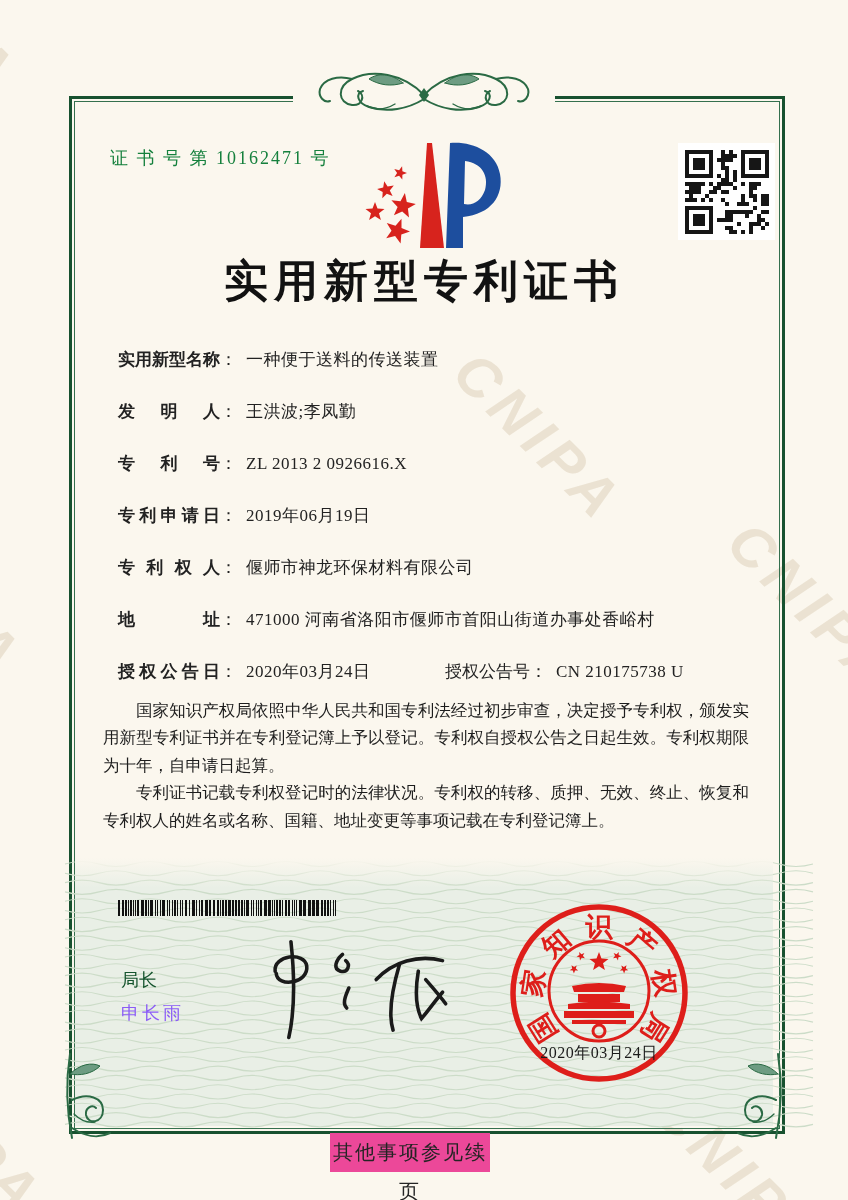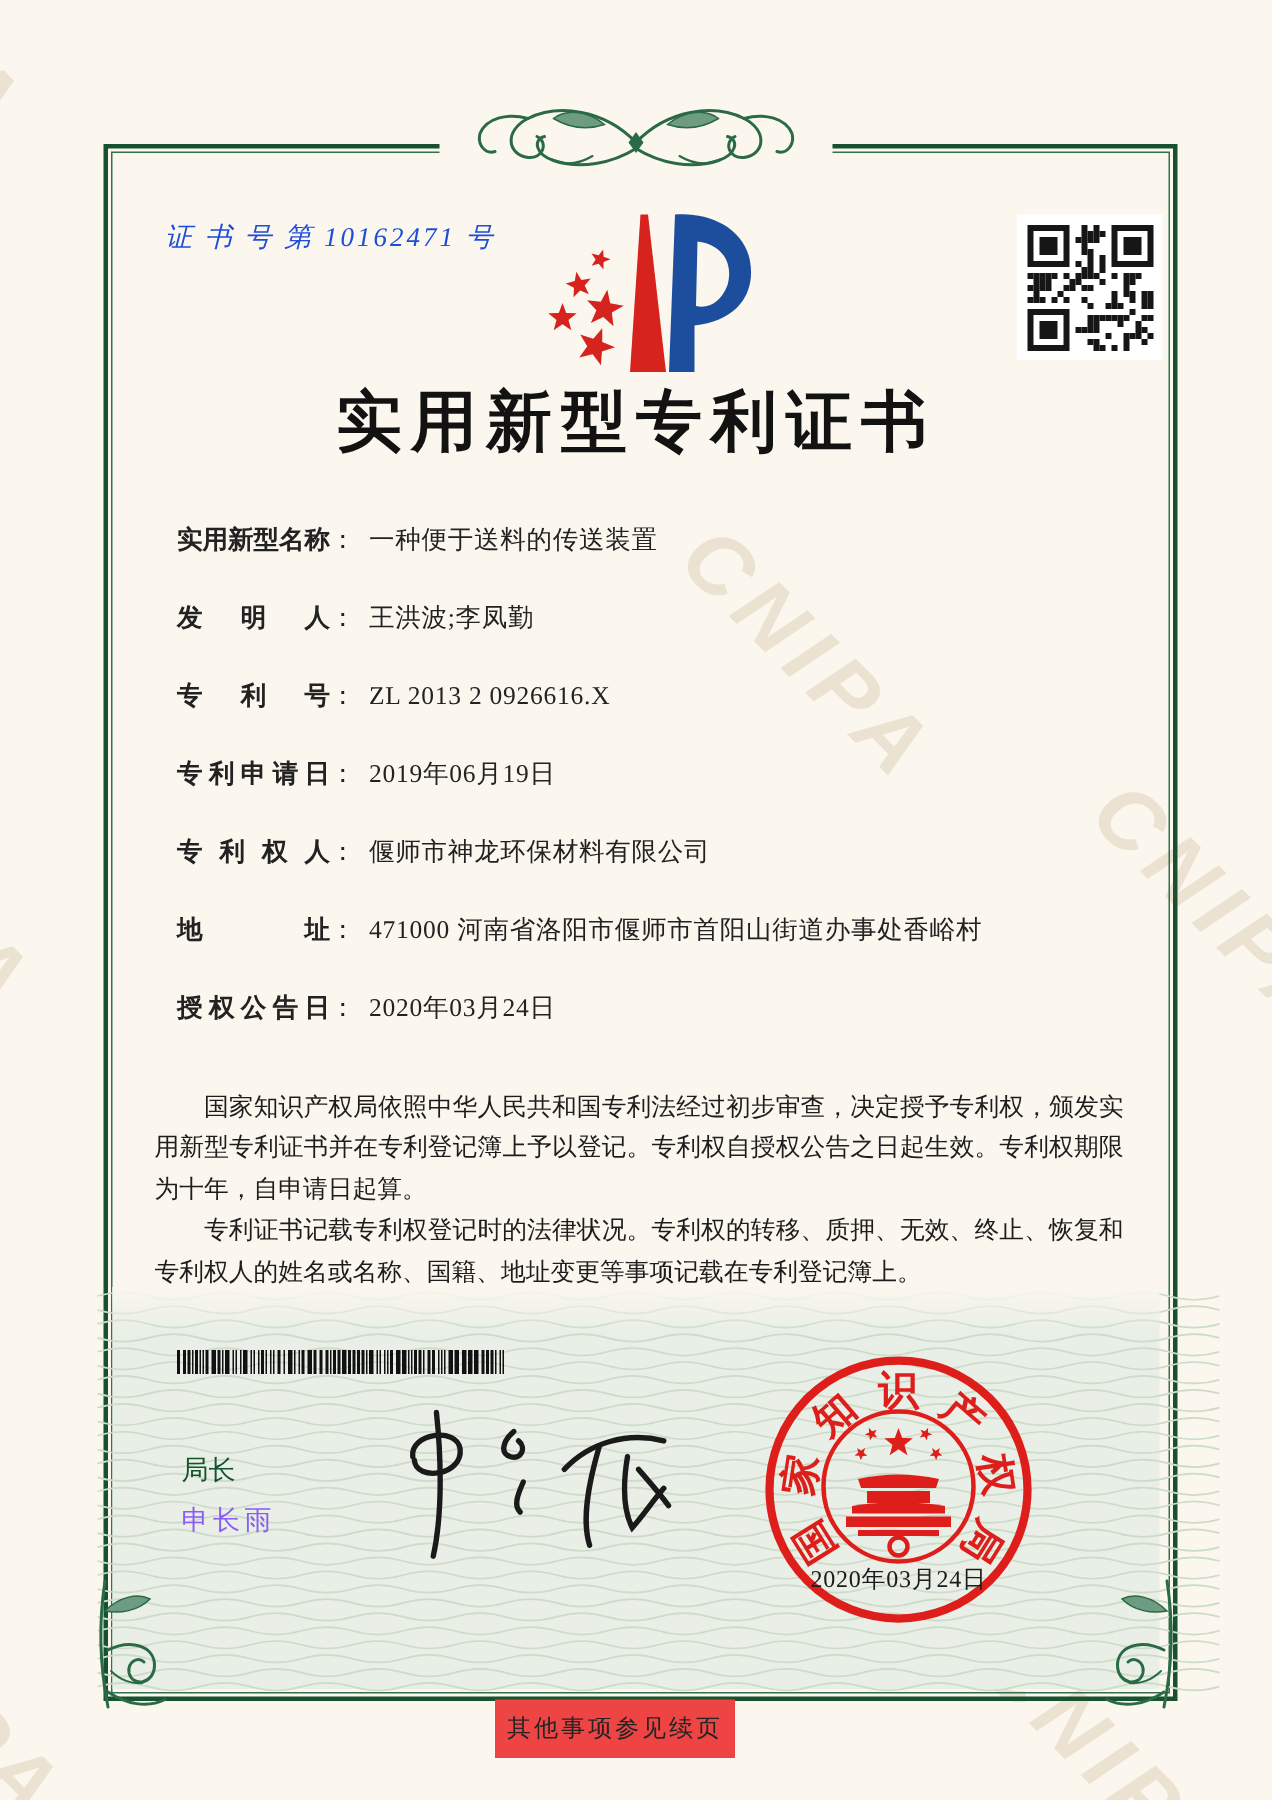--- a/index.html
+++ b/index.html
@@ -22,21 +22,21 @@
   .band{
     position:absolute; left:75px; top:858px; width:698px; height:268px;
     background:#e9efe6;
   }
   .band-fade{
     position:absolute; left:0; top:0; width:100%; height:30px;
     background:linear-gradient(#fbf7ee, rgba(251,247,238,0));
   }
   .cert-no{
     position:absolute; left:110px; top:146px; font-size:18px;
-    letter-spacing:2px; color:#1d4ed8;font-style:italic;
+    letter-spacing:2px; color:#15803d;
   }
   .logo{ position:absolute; left:350px; top:140px; width:170px; height:120px; }
   .qr-box{
     position:absolute; left:678px; top:143px; width:97px; height:97px;
     background:#fff; display:flex; align-items:center; justify-content:center;
   }
   .title{
     position:absolute; left:0; top:252px; width:848px; margin:0;
     text-align:center; font-size:44px; font-weight:bold; letter-spacing:6px;
     color:#121212;
@@ -45,36 +45,36 @@
   .frow{ position:relative; line-height:25px; margin-bottom:27px; white-space:nowrap; }
   .flabel{
     display:inline-block; width:102px; text-align:justify; text-align-last:justify;
     vertical-align:top;
     font-weight:bold;
   }
   .fcolon{ display:inline-block; }
   .fvalue{ margin-left:9px; letter-spacing:0.5px; }
   .fpair2{ position:absolute; left:327px; top:0; }
   .paras{
-    position:absolute; left:103px; top:724px; width:646px;
+    position:absolute; left:103px; top:697px; width:646px;
     font-size:16.5px; line-height:27.4px; text-align:justify; color:#1d1d1d;
   }
   .paras p{ margin:0; text-indent:2em; }
   .barcode{ position:absolute; left:118px; top:900px; width:222px; height:16px; }
   .signer-title{ position:absolute; left:121px; top:968px; font-size:18px; color:#14532d; }
   .signer-name{ position:absolute; left:121px; top:1001px; font-size:18px; letter-spacing:3px; color:#8b5cf6; }
   .sig{ position:absolute; left:252px; top:933px; width:200px; height:110px; }
   .seal{ position:absolute; left:508px; top:902px; width:182px; height:182px; overflow:visible; }
   .page-num{
     position:absolute; left:52px; top:1096px; width:710px; text-align:center;
     font-size:14.5px; letter-spacing:2px; color:#333;
   }
   .foot-note{
     position:absolute; left:330px; top:1133px; width:160px; height:39px;
-    background:#ef4444; text-align:center; line-height:39px; font-size:16px;
+    background:#ec4899; text-align:center; line-height:39px; font-size:20px;
     letter-spacing:2px; color:#242424;
   }
   .ornament-top{ position:absolute; left:293px; top:64px; width:262px; height:64px; }
   .corner{ position:absolute; width:64px; height:92px; }
   .corner-bl{ left:62px; top:1050px; }
   .corner-br{ left:722px; top:1050px; transform:scaleX(-1); }
   svg{ display:block; overflow:visible; }
 </style>
 </head>
 <body>
@@ -310,21 +310,21 @@
 
   <h1 class="title">实用新型专利证书</h1>
 
   <div class="fields" id="fields">
       <div class="frow"><span class="flabel">实用新型名称</span><span class="fcolon">：</span><span class="fvalue">一种便于送料的传送装置</span></div>
       <div class="frow"><span class="flabel">发明人</span><span class="fcolon">：</span><span class="fvalue">王洪波;李凤勤</span></div>
       <div class="frow"><span class="flabel">专利号</span><span class="fcolon">：</span><span class="fvalue">ZL 2013 2 0926616.X</span></div>
       <div class="frow"><span class="flabel">专利申请日</span><span class="fcolon">：</span><span class="fvalue">2019年06月19日</span></div>
       <div class="frow"><span class="flabel">专利权人</span><span class="fcolon">：</span><span class="fvalue">偃师市神龙环保材料有限公司</span></div>
       <div class="frow"><span class="flabel">地址</span><span class="fcolon">：</span><span class="fvalue">471000 河南省洛阳市偃师市首阳山街道办事处香峪村</span></div>
-      <div class="frow"><span class="flabel">授权公告日</span><span class="fcolon">：</span><span class="fvalue">2020年03月24日</span></div>
+      <div class="frow"><span class="flabel">授权公告日</span><span class="fcolon">：</span><span class="fvalue">2020年03月24日</span><span class="fpair2"><span>授权公告号</span><span>：</span><span class="fvalue">CN 210175738 U</span></span></div>
     </div>
 
   <div class="paras">
     <p>国家知识产权局依照中华人民共和国专利法经过初步审查，决定授予专利权，颁发实用新型专利证书并在专利登记簿上予以登记。专利权自授权公告之日起生效。专利权期限为十年，自申请日起算。</p>
     <p>专利证书记载专利权登记时的法律状况。专利权的转移、质押、无效、终止、恢复和专利权人的姓名或名称、国籍、地址变更等事项记载在专利登记簿上。</p>
   </div>
 
   <div class="barcode">
     <svg id="barcode-svg" width="222" height="16" viewBox="0 0 222 16">
         <rect x="0" y="0" width="2" height="16" fill="#111"></rect>

